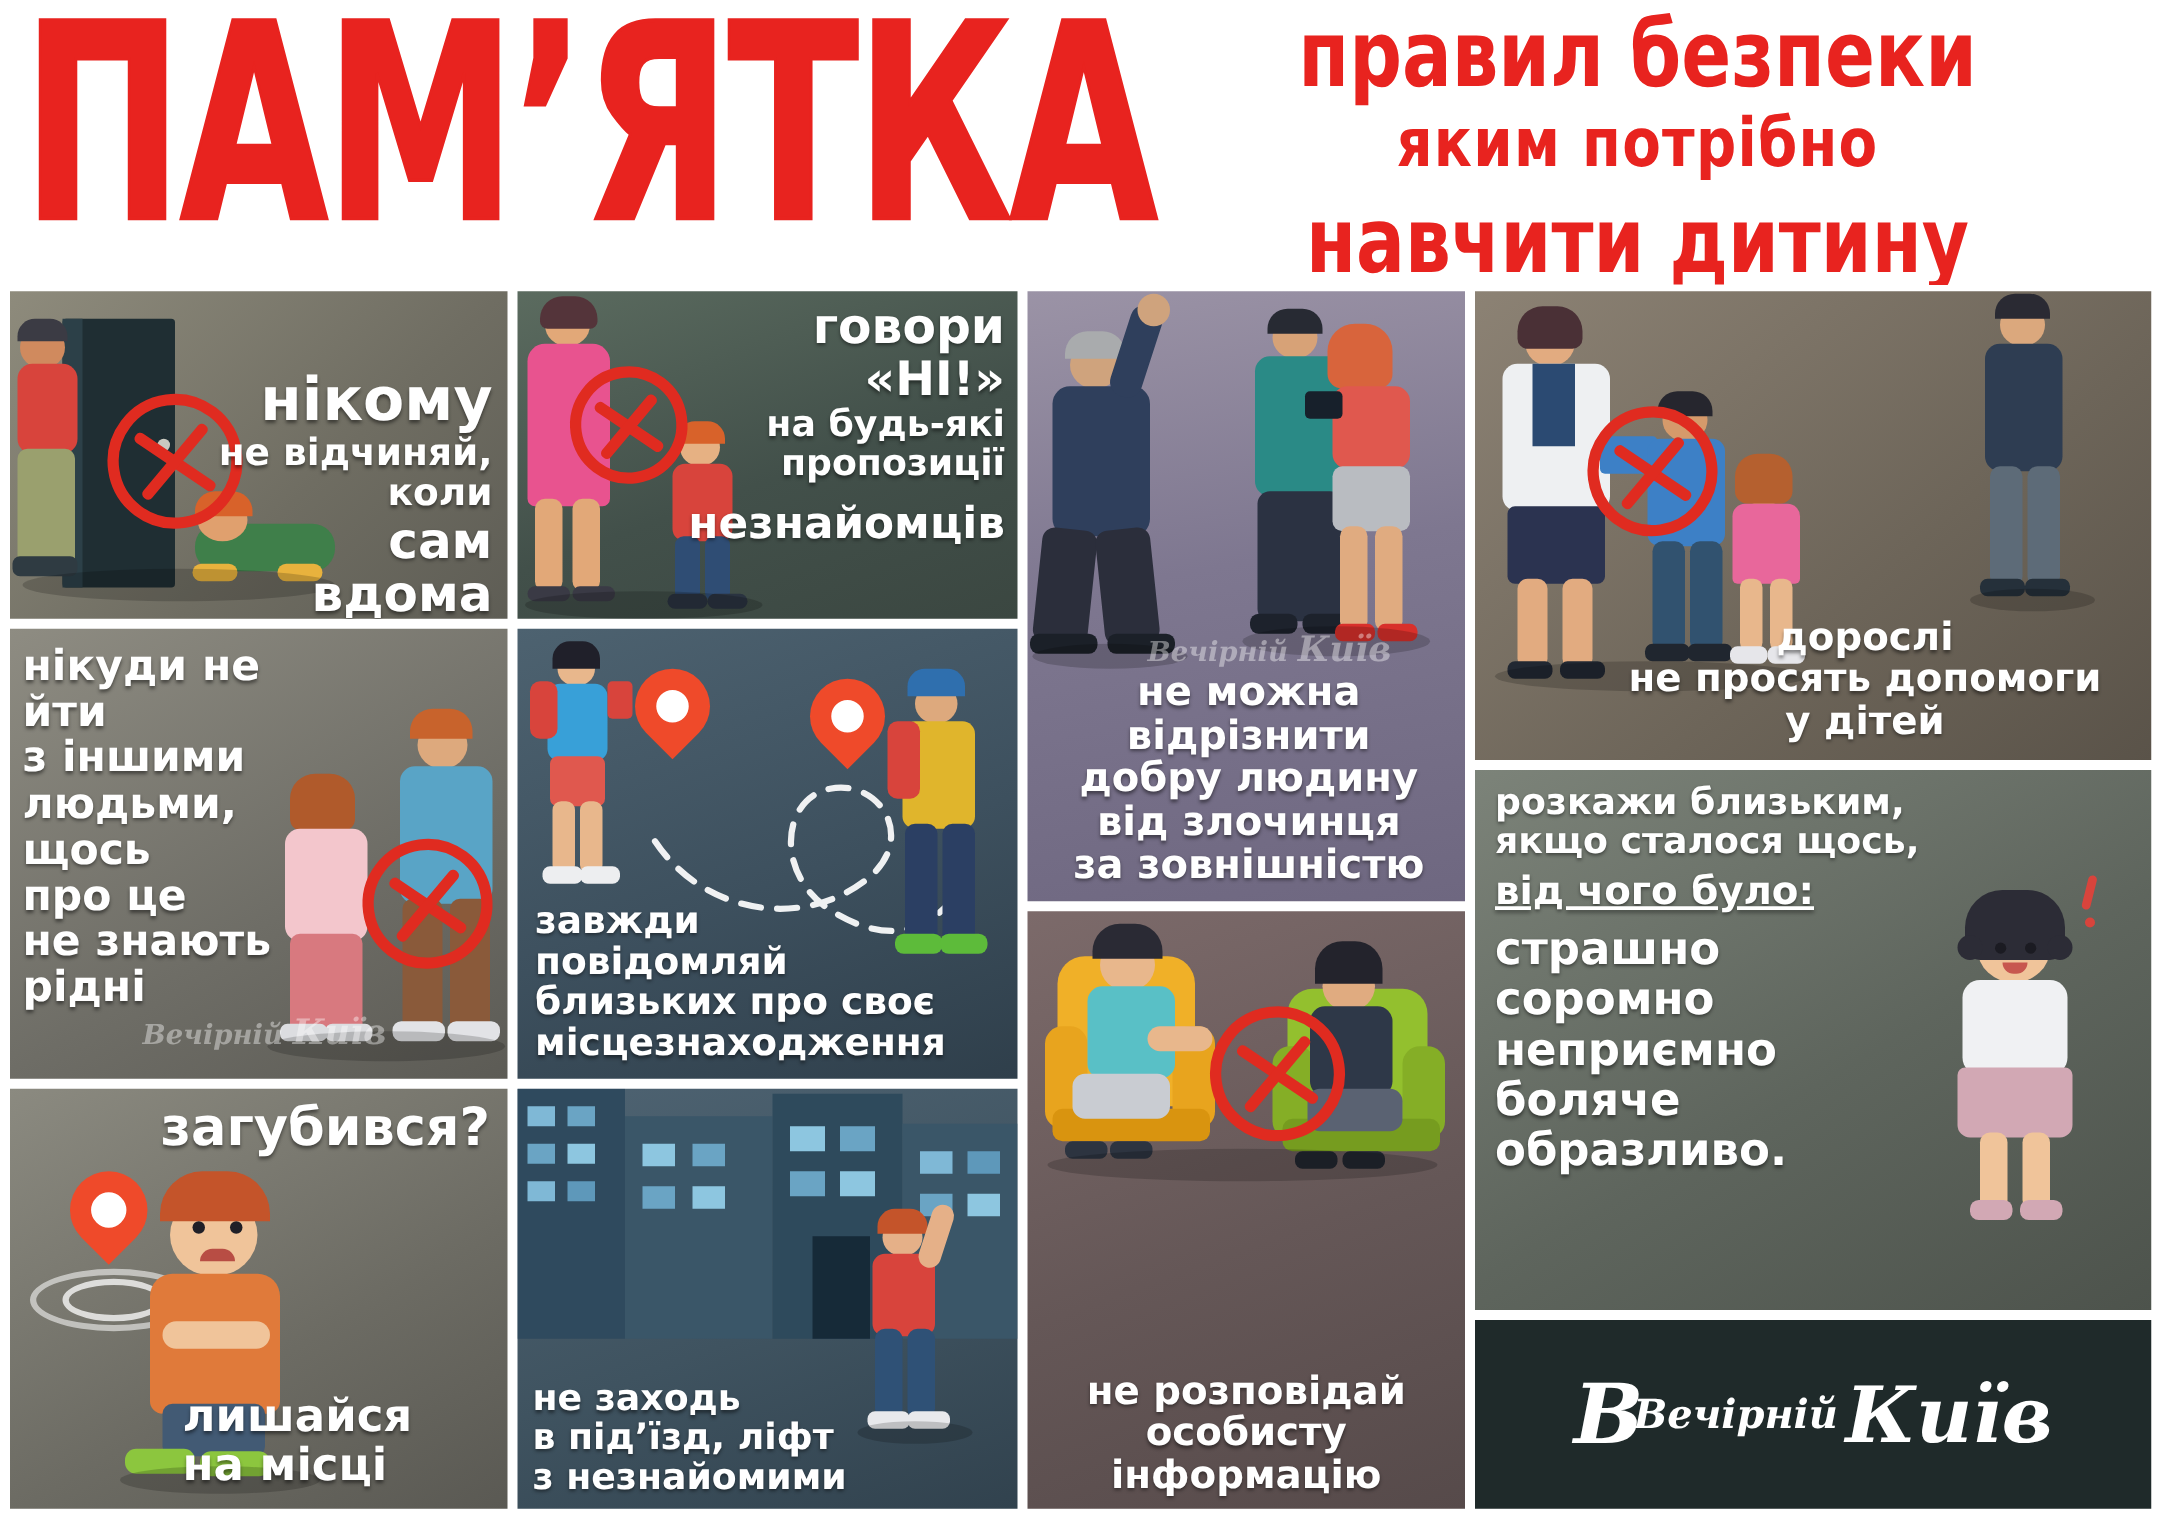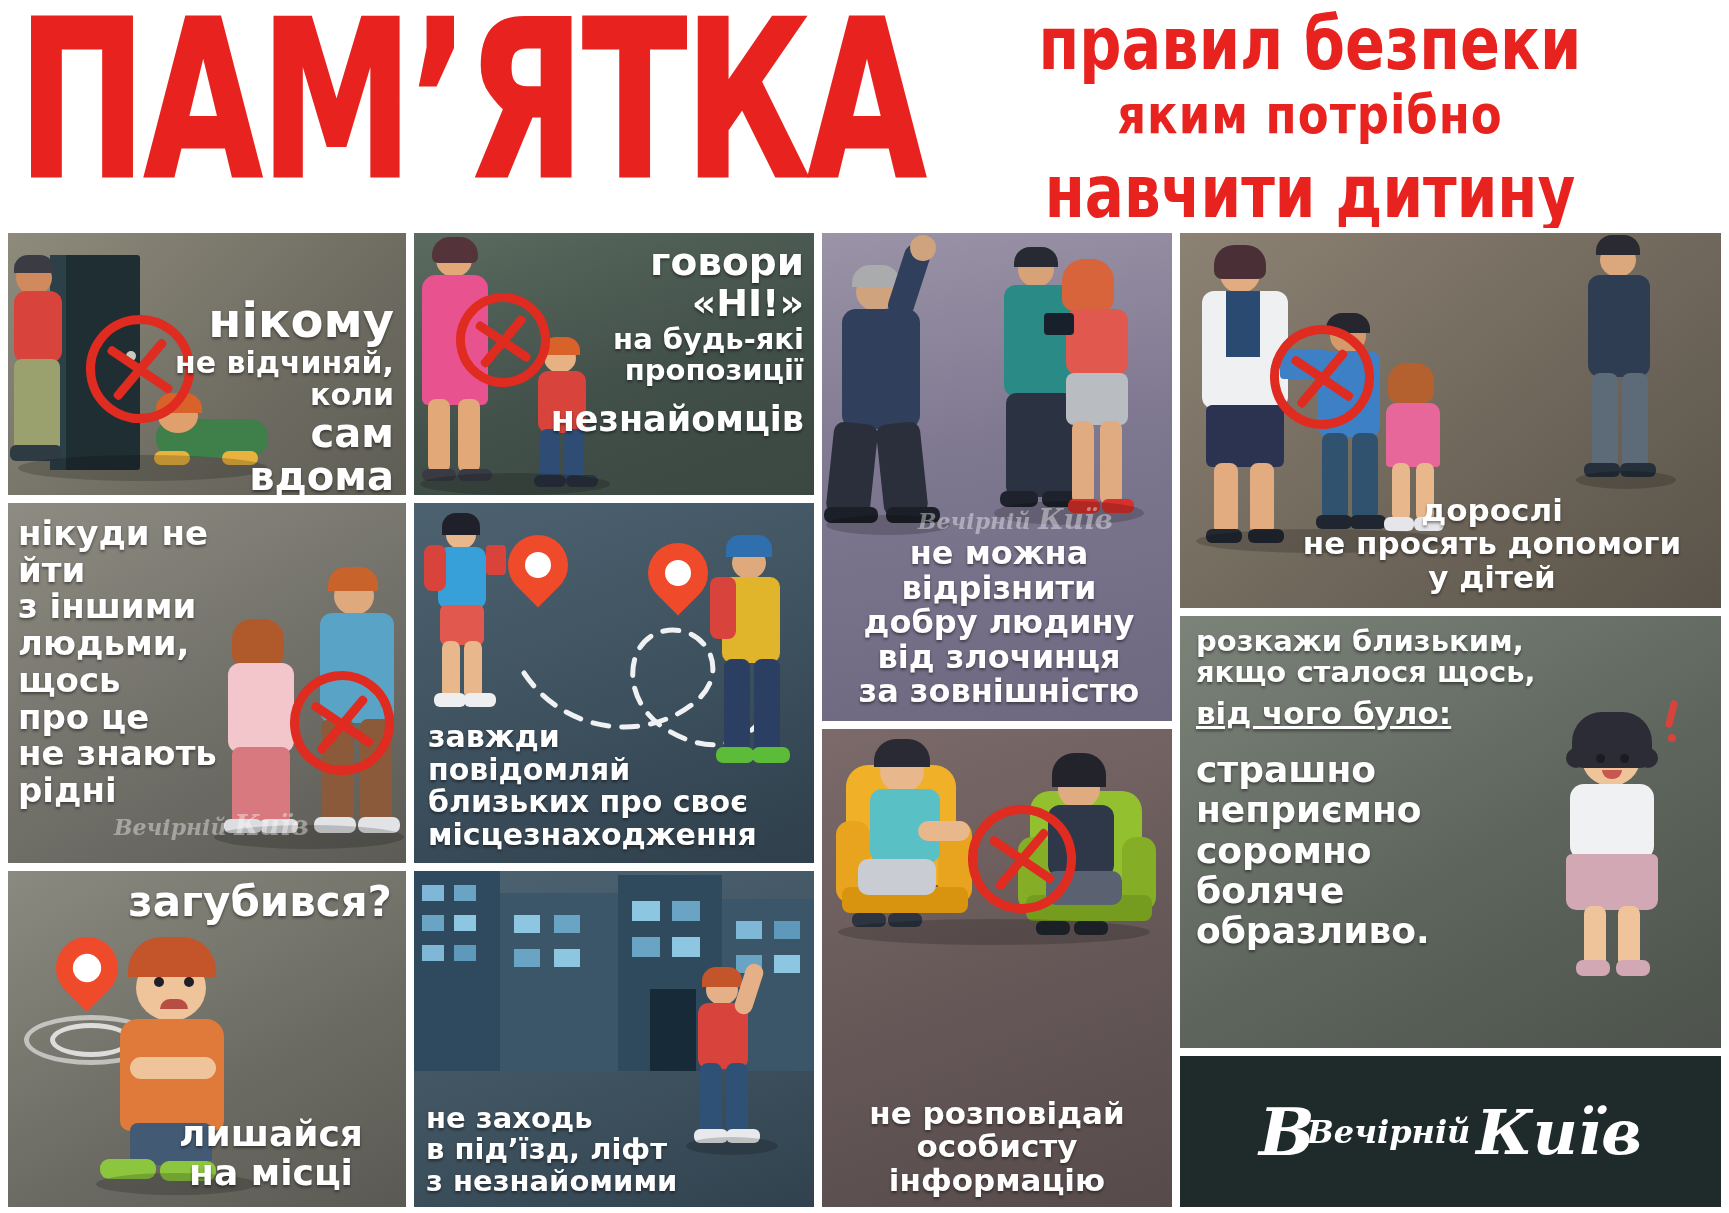--- a/index.html
+++ b/index.html
@@ -136,26 +136,26 @@
 
   .t4 { right: 14px; bottom: 14px; width: 430px; text-align: center; font-size: 31px; }
 
   .t5 { left: 10px; top: 12px; width: 215px; text-align: left; font-size: 34px; }
 
   .t6 { left: 14px; bottom: 12px; width: 360px; text-align: left; font-size: 30px; }
 
   .t7 { left: 16px; top: 10px; width: 510px; text-align: left; }
   .t7 .l1 { font-size: 29px; }
   .t7 .l2 { font-size: 31px; text-decoration: underline; margin-top: 8px; }
-  .t7 .l3 { font-size: 36px; margin-top: 20px; line-height: 1.12; }
+  .t7 .l3 { font-size: 36px; margin-top: 10px; line-height: 1.12; }
 
   .t8 { left: 12px; bottom: 10px; width: 326px; text-align: center; font-size: 31px; }
 
   .t9head { left: 14px; top: 8px; width: 370px; text-align: right; font-size: 42px; }
-  .t9 { right: 10px; bottom: 14px; width: 250px; text-align: center; font-size: 36px; margin-top: 44px; }
+  .t9 { right: 10px; bottom: 14px; width: 250px; text-align: left; font-size: 36px; margin-top: 44px; }
 
   .t10 { left: 12px; bottom: 10px; width: 290px; text-align: left; font-size: 29px; }
 
   
   .logo-wrap {
     position: absolute;
     left: 50%;
     top: 50%;
     transform: translate(-50%,-50%);
     display: flex;
@@ -472,22 +472,22 @@
     <div class="fig" style="left:396px; top:344px; width:34px; height:16px; border-radius:7px; background:#d2a8b4;"></div>
     <div class="fig" style="left:436px; top:344px; width:34px; height:16px; border-radius:7px; background:#d2a8b4;"></div>
     <div class="fig" style="left:488px; top:84px; width:7px; height:28px; border-radius:4px; background:#d8443c; transform:rotate(14deg);"></div>
     <div class="fig rd" style="left:488px; top:118px; width:8px; height:8px; background:#d8443c;"></div>
 
     <div class="txt t7">
       <div class="l1">розкажи  близьким,</div>
       <div class="l1">якщо сталося щось,</div>
       <div class="l2">від чого було:</div>
       <div class="l3">страшно</div>
+      <div class="l3" style="margin-top:0">соромно</div>
       <div class="l3" style="margin-top:0">неприємно</div>
-      <div class="l3" style="margin-top:0">соромно</div>
       <div class="l3" style="margin-top:0">боляче</div>
       <div class="l3" style="margin-top:0">образливо.</div>
     </div>
   </div>
 
   <div class="panel p8">
 
     <div class="fig" style="left:24px; top:36px; width:110px; height:120px; border-radius:22px 22px 8px 8px; background:#f0b028;"></div>
     <div class="fig" style="left:14px; top:92px; width:34px; height:82px; border-radius:14px; background:#e8a41e;"></div>
     <div class="fig" style="left:116px; top:92px; width:34px; height:82px; border-radius:14px; background:#e8a41e;"></div>

